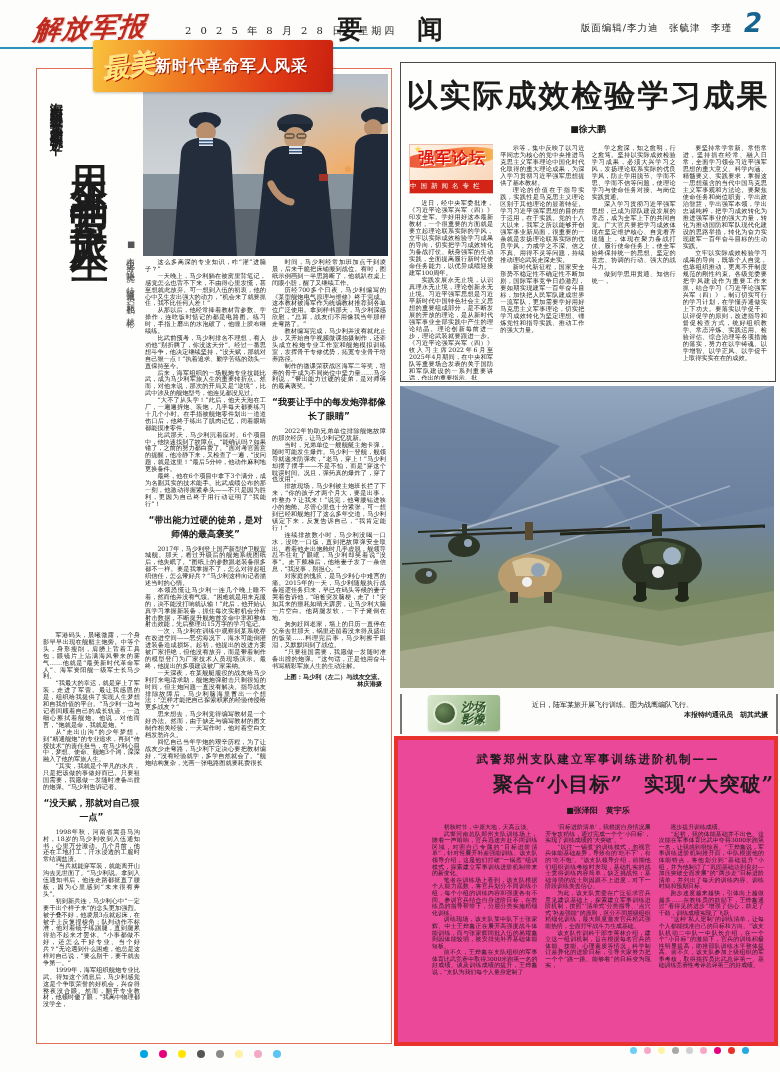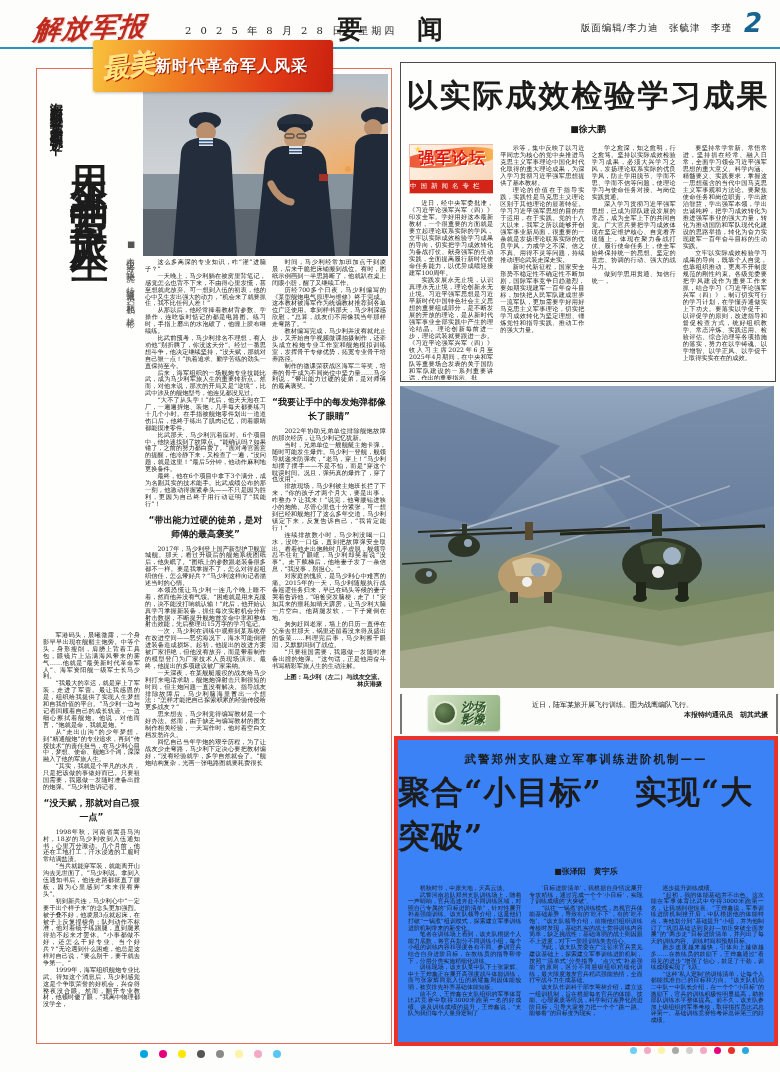--- a/index.html
+++ b/index.html
@@ -70,24 +70,24 @@
           display:flex;align-items:center;overflow:hidden;}
   .scyx-circle{width:20px;height:20px;border-radius:50%;background:radial-gradient(circle at 35% 35%,#6d8a5c,#2f4526);
           border:2px solid #dfe9d2;margin-left:5px;}
   .scyx-text{font-size:12px;font-weight:900;font-style:italic;color:#2e5527;line-height:12px;margin-left:4px;
           font-family:"DejaVu Sans","Liberation Sans",sans-serif;text-shadow:1px 1px 0 #ffffffaa;}
   .cap2{position:absolute;left:130px;top:6px;width:236px;font-size:7px;line-height:10px;}
   .cap2 .credit2{text-align:right;font-size:7px;}
   .cap2 .credit2 b{font-weight:bold;}
   
   .red-box{position:absolute;left:394px;top:736px;width:384px;height:310px;border:4px solid #e8322b;
-          background:#3b82f6;box-sizing:border-box;}
+          background:#ec4899;box-sizing:border-box;padding-left:24px;}
   .red-kicker{margin:12px 0 0 0;text-align:center;font-size:11.5px;font-weight:bold;letter-spacing:2px;
           font-family:"DejaVu Sans","Liberation Sans",sans-serif;}
-  .red-title{margin:4px 8px 0 0;text-align:left;font-size:32px;font-weight:900;letter-spacing:1px;}
+  .red-title{margin:4px 0 0 0;text-align:right;font-size:20px;font-weight:900;letter-spacing:1px;}
   .red-byline{text-align:center;font-size:8px;font-weight:bold;margin-top:7px;}
   .red-cols{display:flex;gap:8px;padding:8px 10px 0 10px;}
   .rcol{flex:1;font-size:5.9px;line-height:6.6px;height:192px;}
   
   .dots{position:absolute;display:flex;gap:11px;}
   .dots .dot{width:8px;height:8px;border-radius:50%;display:inline-block;}
   .dots-right{gap:7px;}
   .dots-right .dot{width:7px;height:7px;}
 </style>
 </head>

